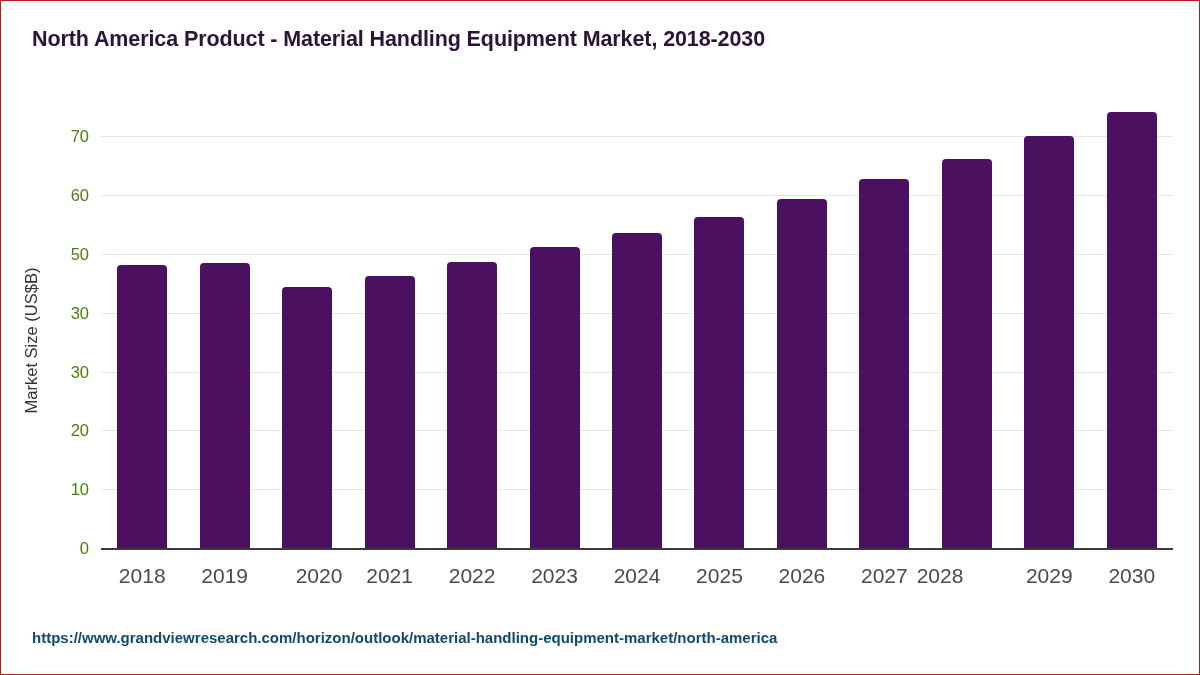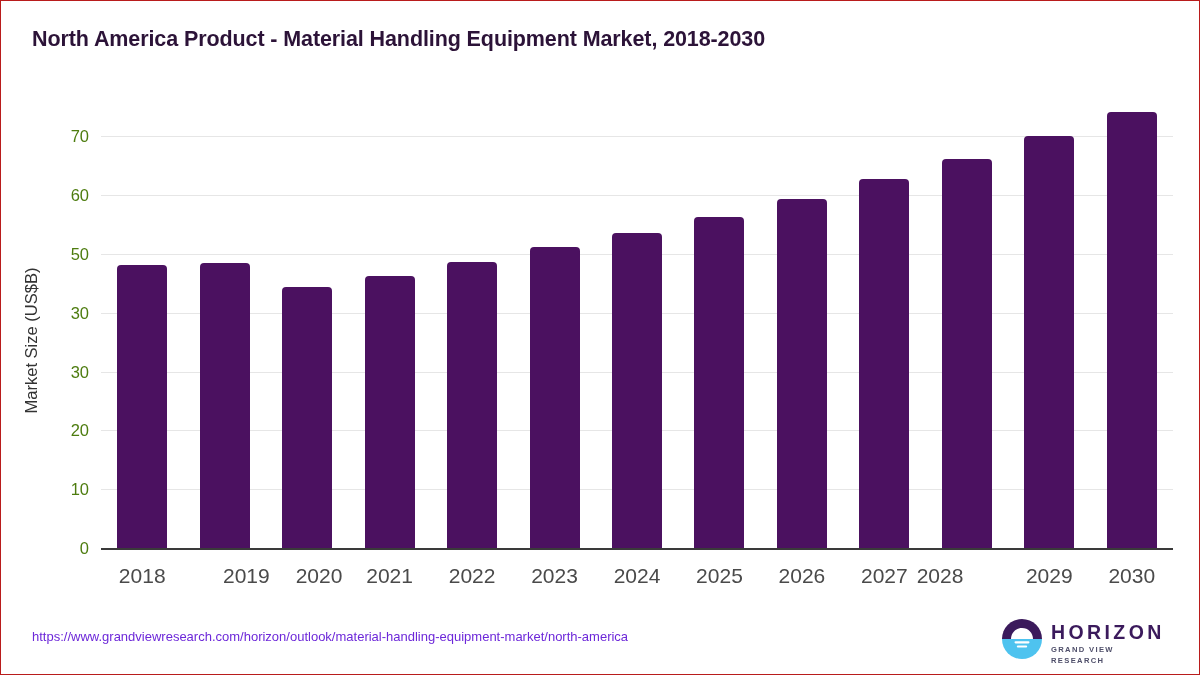--- a/index.html
+++ b/index.html
@@ -85,23 +85,24 @@
     text-align: center;
     font-size: 21px;
     color: #4a4a4a;
     top: 563px;
   }
   
   .source-url {
     position: absolute;
     left: 31px;
     top: 628px;
-    font-size: 13px;
-    color: #6d28d9;
+    font-size: 15px;
+    color: #0c4a6e;
     white-space: nowrap;
+    font-weight: bold;
   }
   .logo {
     position: absolute;
     left: 988px;
     top: 614px;
     width: 172px;
     height: 48px;
   }
   .logo-mark {
     position: absolute;
@@ -172,54 +173,32 @@
         <div class="bar" title="2024: 53.6" style="left: 611px; top: 231.747px; height: 315.253px; background: rgb(75, 17, 96);"></div>
         <div class="bar" title="2025: 56.3" style="left: 693.462px; top: 215.867px; height: 331.133px; background: rgb(75, 17, 96);"></div>
         <div class="bar" title="2026: 59.4" style="left: 775.923px; top: 197.634px; height: 349.366px; background: rgb(75, 17, 96);"></div>
         <div class="bar" title="2027: 62.7" style="left: 858.385px; top: 178.225px; height: 368.775px; background: rgb(75, 17, 96);"></div>
         <div class="bar" title="2028: 66.2" style="left: 940.846px; top: 157.639px; height: 389.361px; background: rgb(75, 17, 96);"></div>
         <div class="bar" title="2029: 70" style="left: 1023.31px; top: 135.289px; height: 411.711px; background: rgb(75, 17, 96);"></div>
         <div class="bar" title="2030: 74.2" style="left: 1105.77px; top: 110.587px; height: 436.413px; background: rgb(75, 17, 96);"></div>
       </div>
     <div id="xticks">
         <div class="xtick-label" style="left: 96.2308px;">2018</div>
-        <div class="xtick-label" style="left: 178.692px; text-align: right;">2019</div>
+        <div class="xtick-label" style="left: 178.692px;">2019</div>
         <div class="xtick-label" style="left: 273px;">2020</div>
         <div class="xtick-label" style="left: 343.615px;">2021</div>
         <div class="xtick-label" style="left: 426.077px;">2022</div>
         <div class="xtick-label" style="left: 508.538px;">2023</div>
         <div class="xtick-label" style="left: 591px;">2024</div>
         <div class="xtick-label" style="left: 673.462px;">2025</div>
         <div class="xtick-label" style="left: 755.923px;">2026</div>
         <div class="xtick-label" style="left: 838.385px;">2027</div>
         <div class="xtick-label" style="left: 894px;">2028</div>
         <div class="xtick-label" style="left: 1003.31px;">2029</div>
         <div class="xtick-label" style="left: 1085.77px;">2030</div>
       </div>
 
   </div>
 
   <div class="source-url">https://www.grandviewresearch.com/horizon/outlook/material-handling-equipment-market/north-america</div>
 
-  <div class="logo">
-    <div class="logo-mark">
-      <svg viewBox="0 0 42 42" width="42" height="42" aria-hidden="true">
-        <defs>
-          <clipPath id="circClip">
-              <circle cx="21" cy="21" r="20"></circle>
-            </clipPath>
-        </defs>
-        <g clip-path="url(#circClip)">
-          <rect x="0" y="0" width="42" height="21" fill="#3b1a5c"></rect>
-          <rect x="0" y="21" width="42" height="21" fill="#4ec3ef"></rect>
-          <path d="M21 10 C27.1 10 32 14.9 32 21 L10 21 C10 14.9 14.9 10 21 10 Z" fill="#ffffff"></path>
-          <rect x="13.5" y="23.3" width="15" height="2.1" rx="1.05" fill="#ffffff"></rect>
-          <rect x="15.8" y="27.4" width="10.4" height="2.1" rx="1.05" fill="#ffffff"></rect>
-        </g>
-      </svg>
-    </div>
-    <div class="logo-text">
-      <div class="logo-word">HORIZON</div>
-      <div class="logo-sub">GRAND VIEW RESEARCH</div>
-    </div>
-  </div>
 
 </div>
 
 </body></html>

